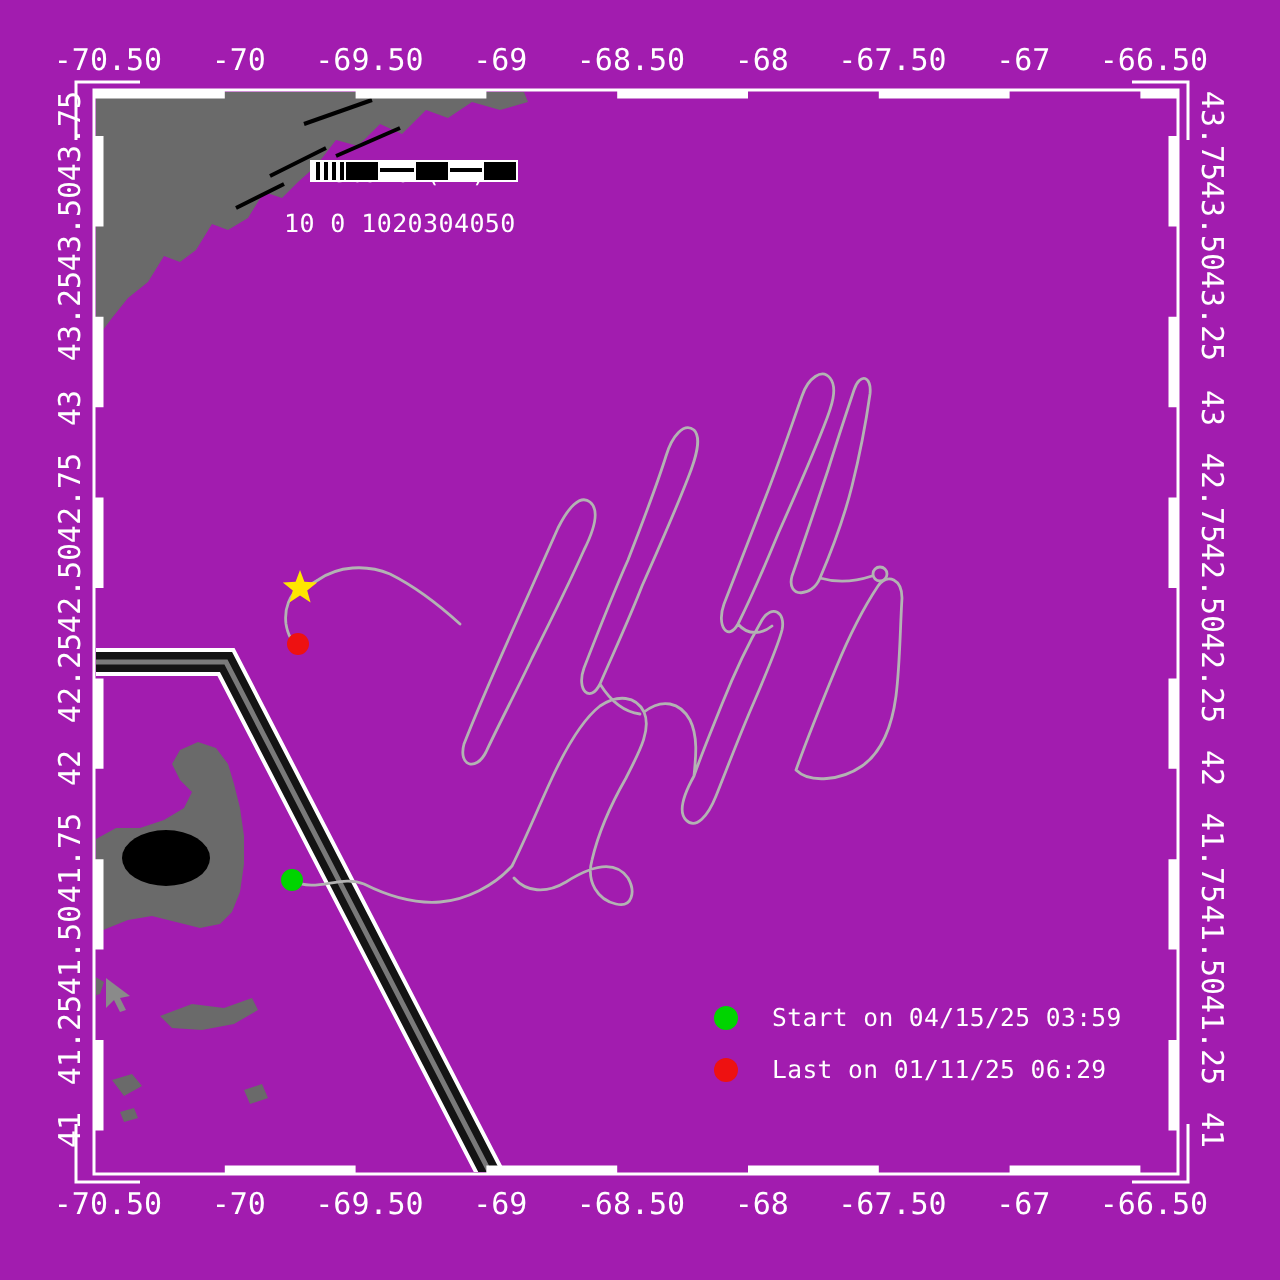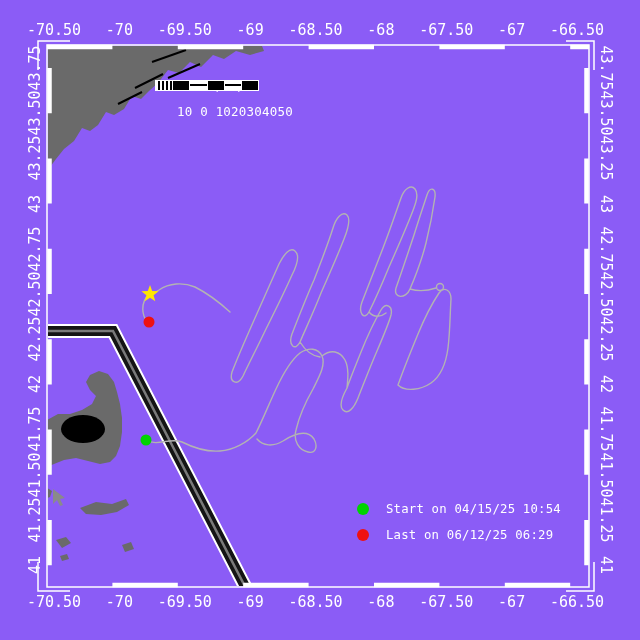--- a/index.html
+++ b/index.html
@@ -1,33 +1,33 @@
 <!DOCTYPE html>
 <html><head>
 <meta charset="utf-8">
 <style>
   html,body{margin:0;padding:0;background:#000;}
-  .stage{position:relative;width:640px;height:640px;background:#8b5cf6;overflow:hidden;
+  .stage{position:relative;width:640px;height:640px;background:#a21caf;overflow:hidden;
          font-family:"DejaVu Sans Mono","Liberation Mono",monospace;color:#fff;}
   .stage svg{position:absolute;left:0;top:0;}
   .axis-label{position:absolute;width:84px;text-align:center;font-size:15px;color:#fff;
               white-space:nowrap;line-height:16px;}
   .axis-label.rot-left{transform:rotate(-90deg);}
   .axis-label.rot-right{transform:rotate(90deg);}
   .scale-title{position:absolute;left:153px;top:80px;width:104px;text-align:center;
                font-size:12px;letter-spacing:.5px;}
   .scale-bar{position:absolute;left:155px;top:80px;width:104px;height:11px;
              border:1px solid #fff;box-sizing:border-box;display:flex;background:#000;}
   .scale-bar .seg{flex:1;height:100%;box-sizing:border-box;border-left:1px solid #fff;}
   .scale-bar .seg:first-child{border-left:none;}
   .seg-hatch{background:repeating-linear-gradient(90deg,#fff 0 2px,#000 2px 4px);}
   .seg-dark{background:#000;}
   .seg-strip{background:linear-gradient(to bottom,#fff 0 3px,#000 3px 5px,#fff 5px 100%);}
   .scale-ticks{position:absolute;left:142px;top:104px;width:140px;font-size:12.5px;
-               letter-spacing:.2px;white-space:pre;margin-left:35px;}
+               letter-spacing:.2px;white-space:pre;}
   .legend{position:absolute;left:352px;top:496px;}
   .legend-row{display:flex;align-items:center;height:26px;}
   .legend-icon{width:22px;display:flex;justify-content:center;align-items:center;}
   .legend-dot{width:12px;height:12px;border-radius:50%;}
   .legend-label{margin-left:12px;font-size:12.3px;white-space:pre;letter-spacing:.2px;}
 </style>
 </head>
 <body>
 
 <div class="stage">
@@ -141,23 +141,23 @@
     <div class="seg seg-strip"></div>
     <div class="seg seg-dark"></div>
   </div>
   <div class="scale-ticks">10 0 1020304050</div>
 
   <div class="legend" id="legendBox">
       <div class="legend-row">
         <span class="legend-icon">
           <span class="legend-dot" style="background: rgb(0, 212, 0);"></span>
         </span>
-        <span class="legend-label">Start on 04/15/25 10:54</span>
+        <span class="legend-label">Start on 04/15/25 03:59</span>
       </div>
       <div class="legend-row">
         <span class="legend-icon">
           <span class="legend-dot" style="background: rgb(238, 17, 17);"></span>
         </span>
-        <span class="legend-label">Last on 06/12/25 06:29</span>
+        <span class="legend-label">Last on 01/11/25 06:29</span>
       </div>
     </div>
 
 </div>
 
 </body></html>

